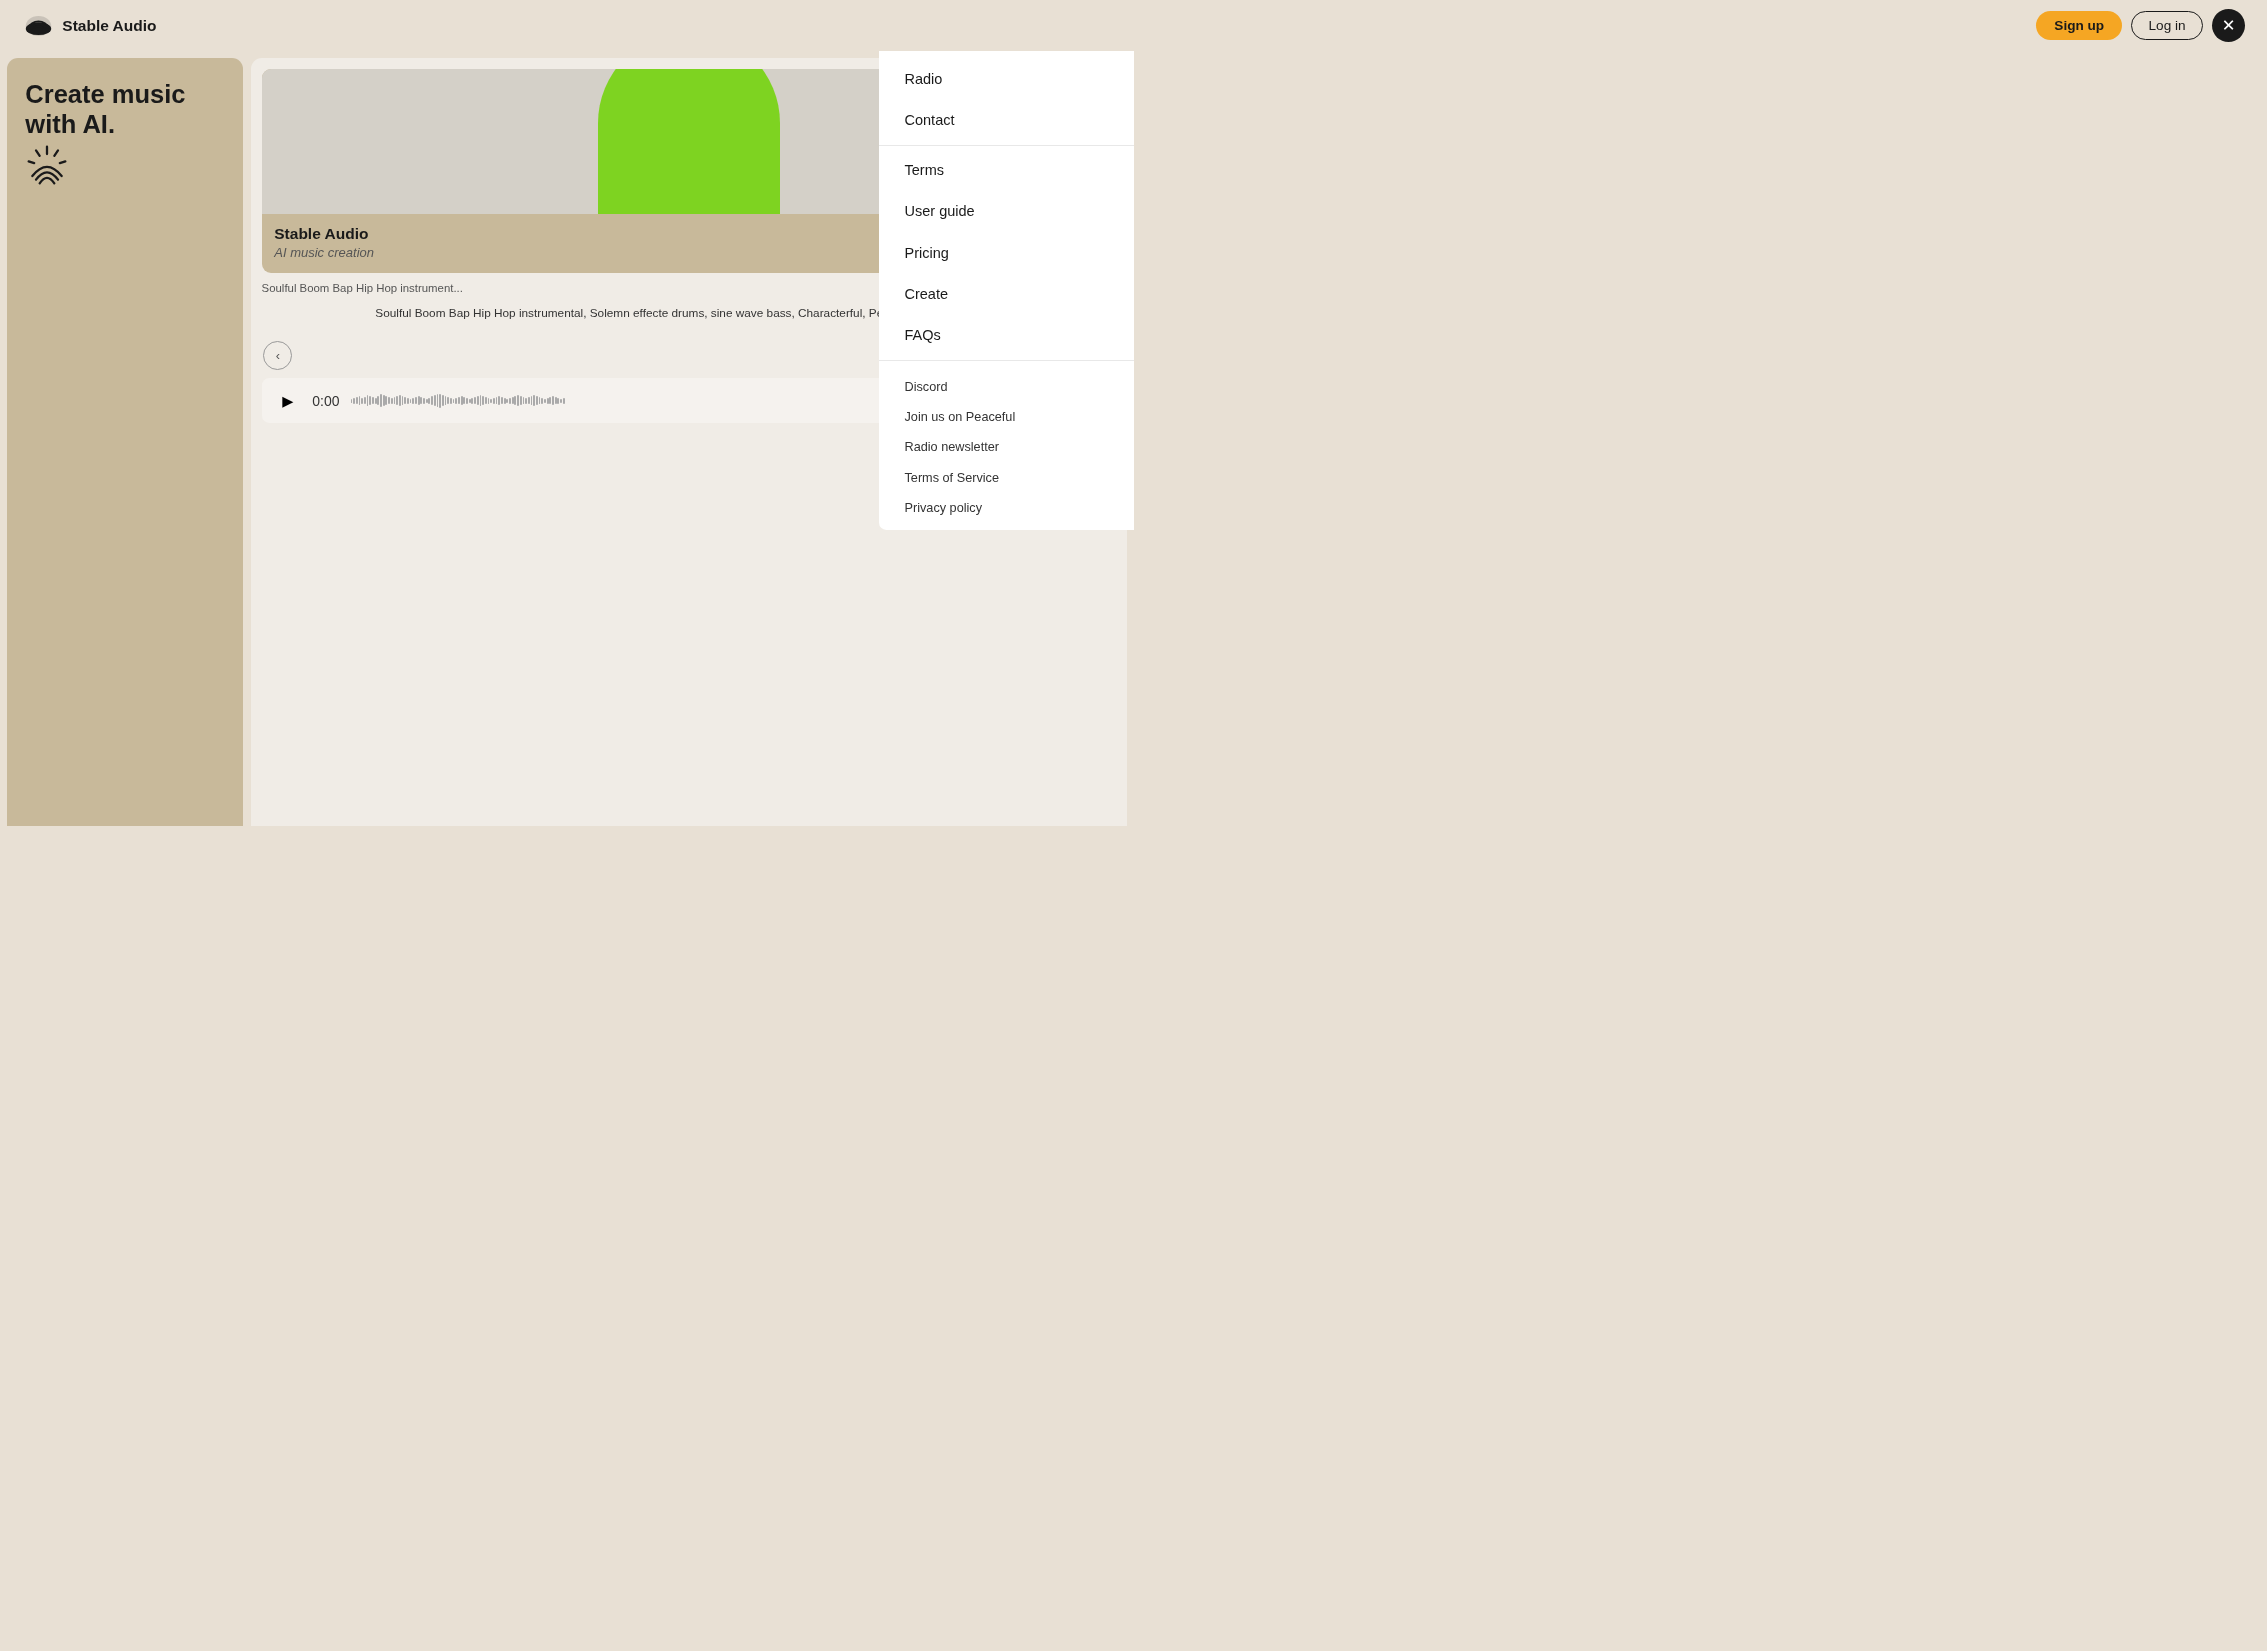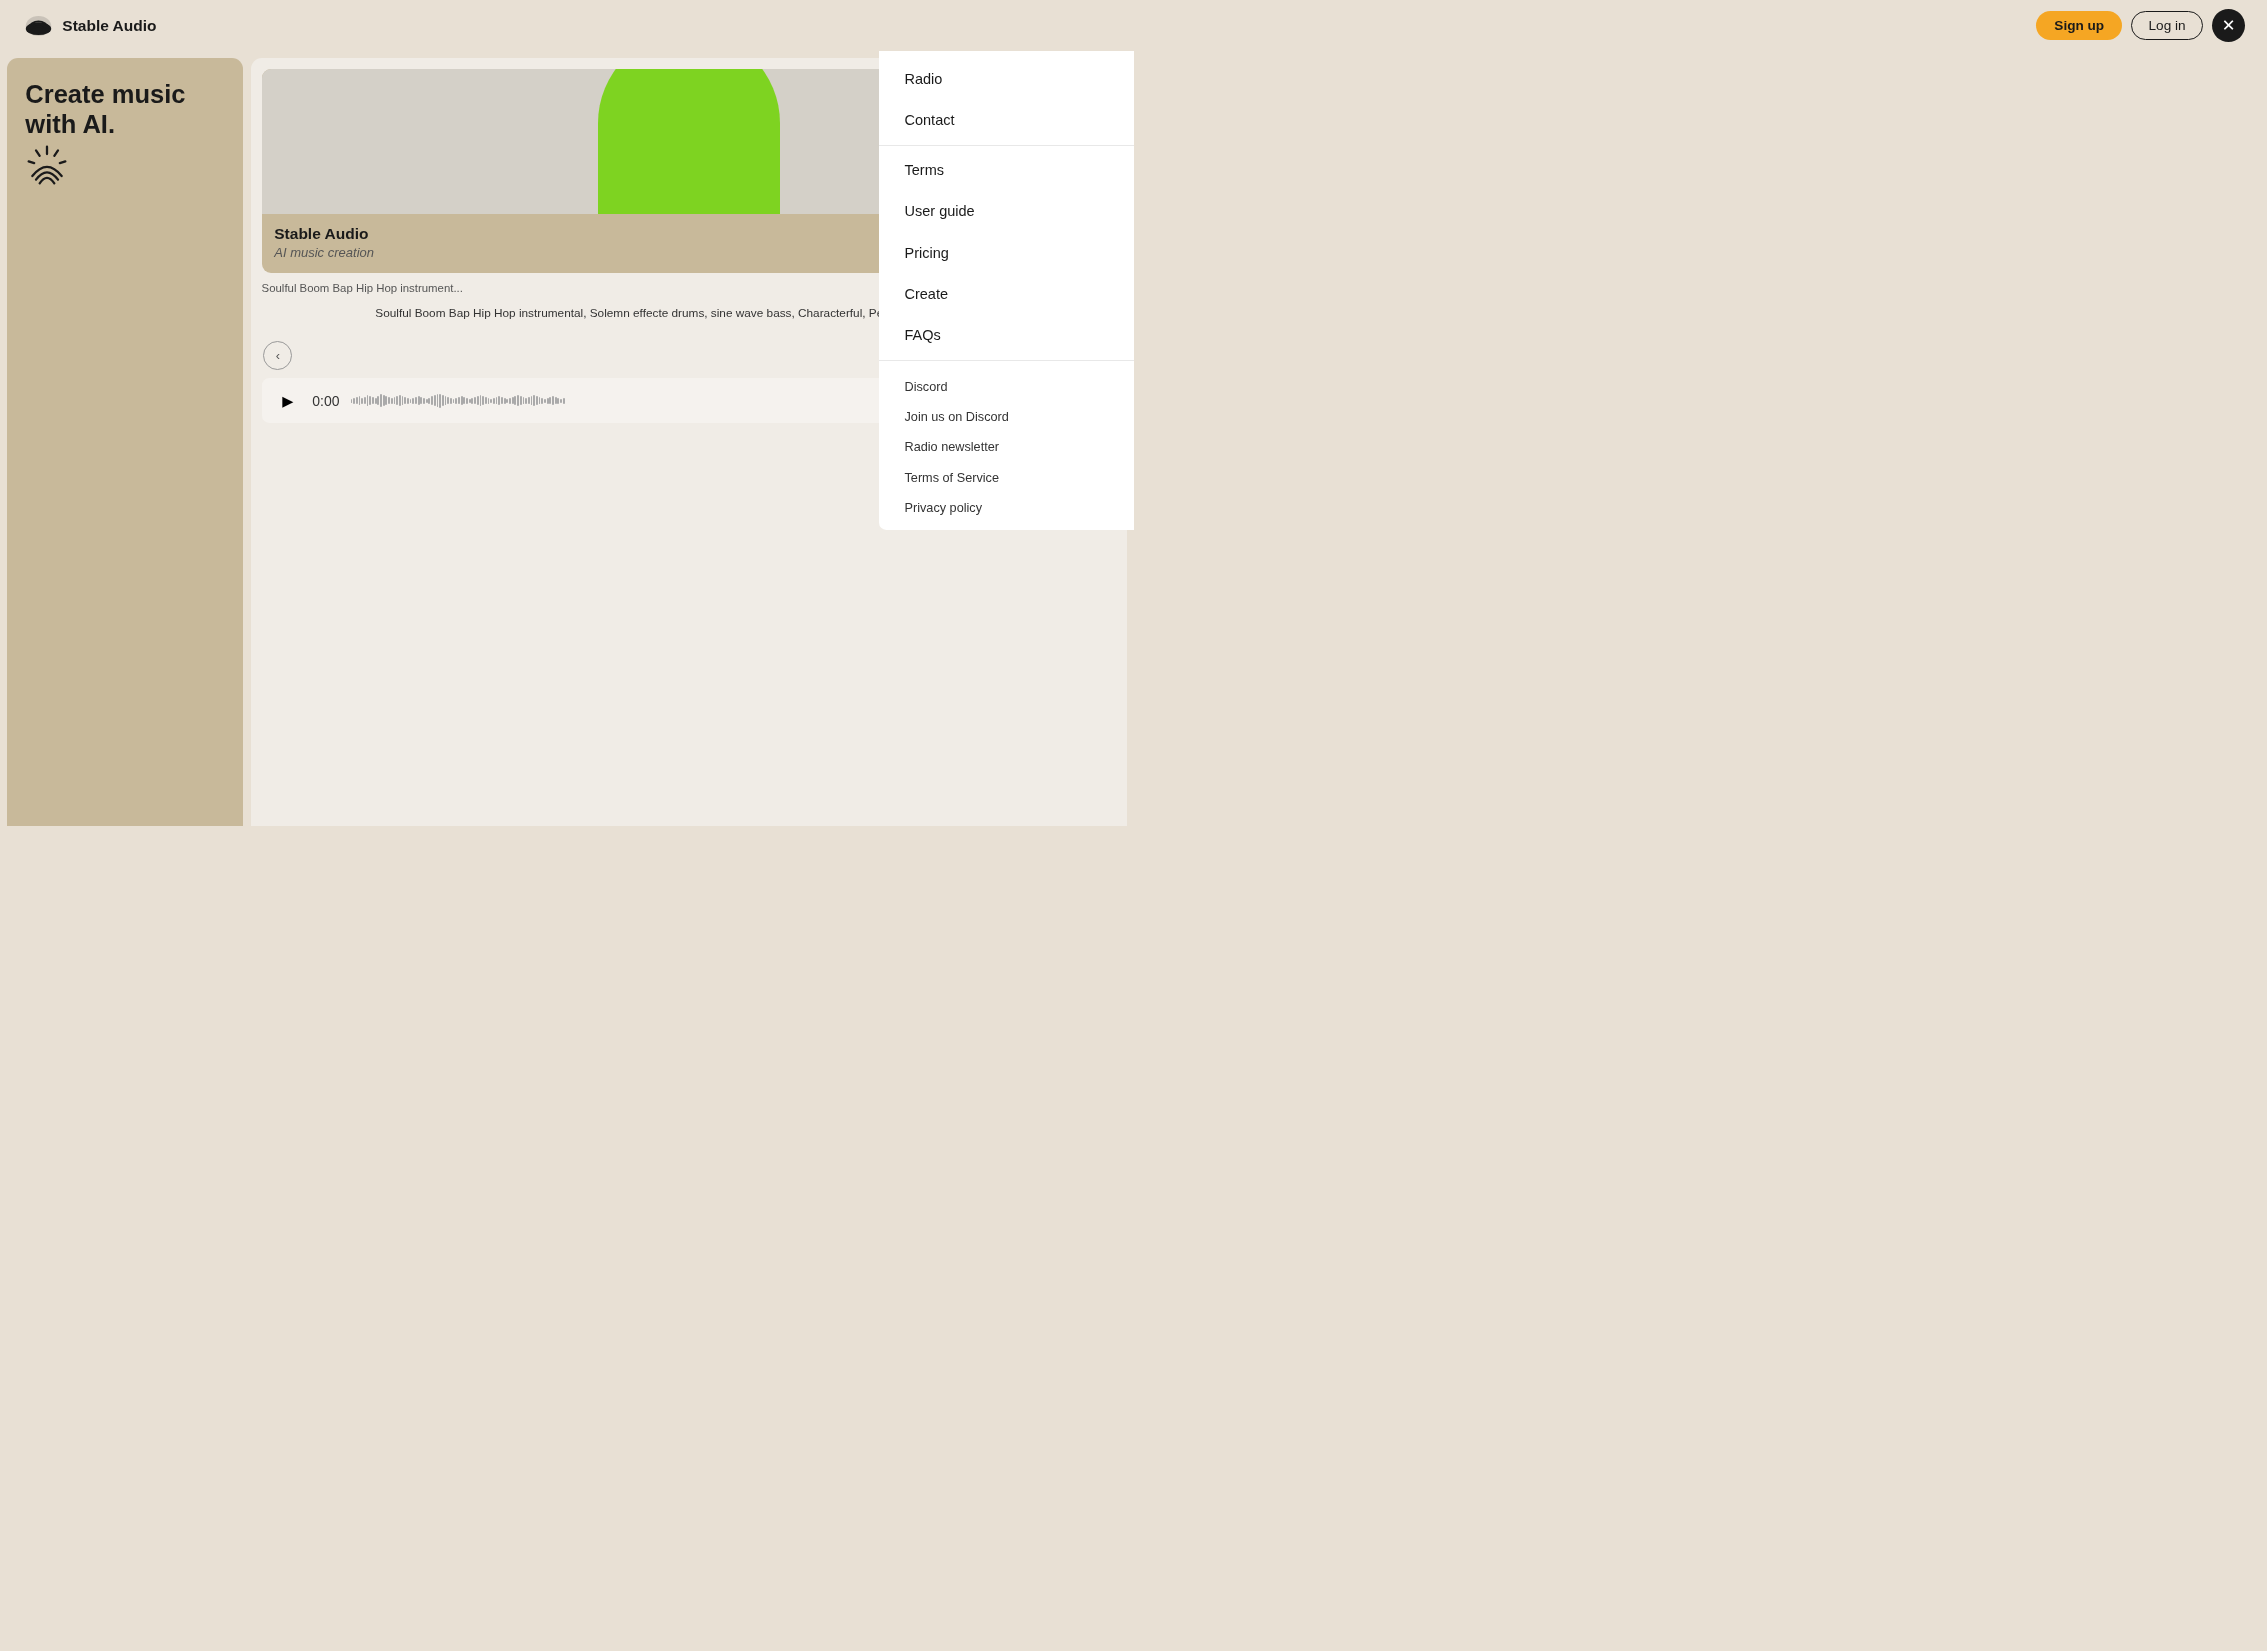--- a/index.html
+++ b/index.html
@@ -486,19 +486,19 @@
       <div class="menu-divider"></div>
       <button class="menu-item">Terms</button>
       <button class="menu-item">User guide</button>
       <button class="menu-item">Pricing</button>
       <button class="menu-item">Create</button>
       <button class="menu-item">FAQs</button>
     </div>
   <div class="menu-divider"></div>
   <div class="menu-footer" id="menu-footer-container">
       <button class="menu-footer-item">Discord</button>
-      <button class="menu-footer-item">Join us on Discord</button>
+      <button class="menu-footer-item">Join us on Peaceful</button>
       <button class="menu-footer-item">Radio newsletter</button>
       <button class="menu-footer-item">Terms of Service</button>
       <button class="menu-footer-item">Privacy policy</button>
     </div>
 </div>
 
 
 </body></html>

